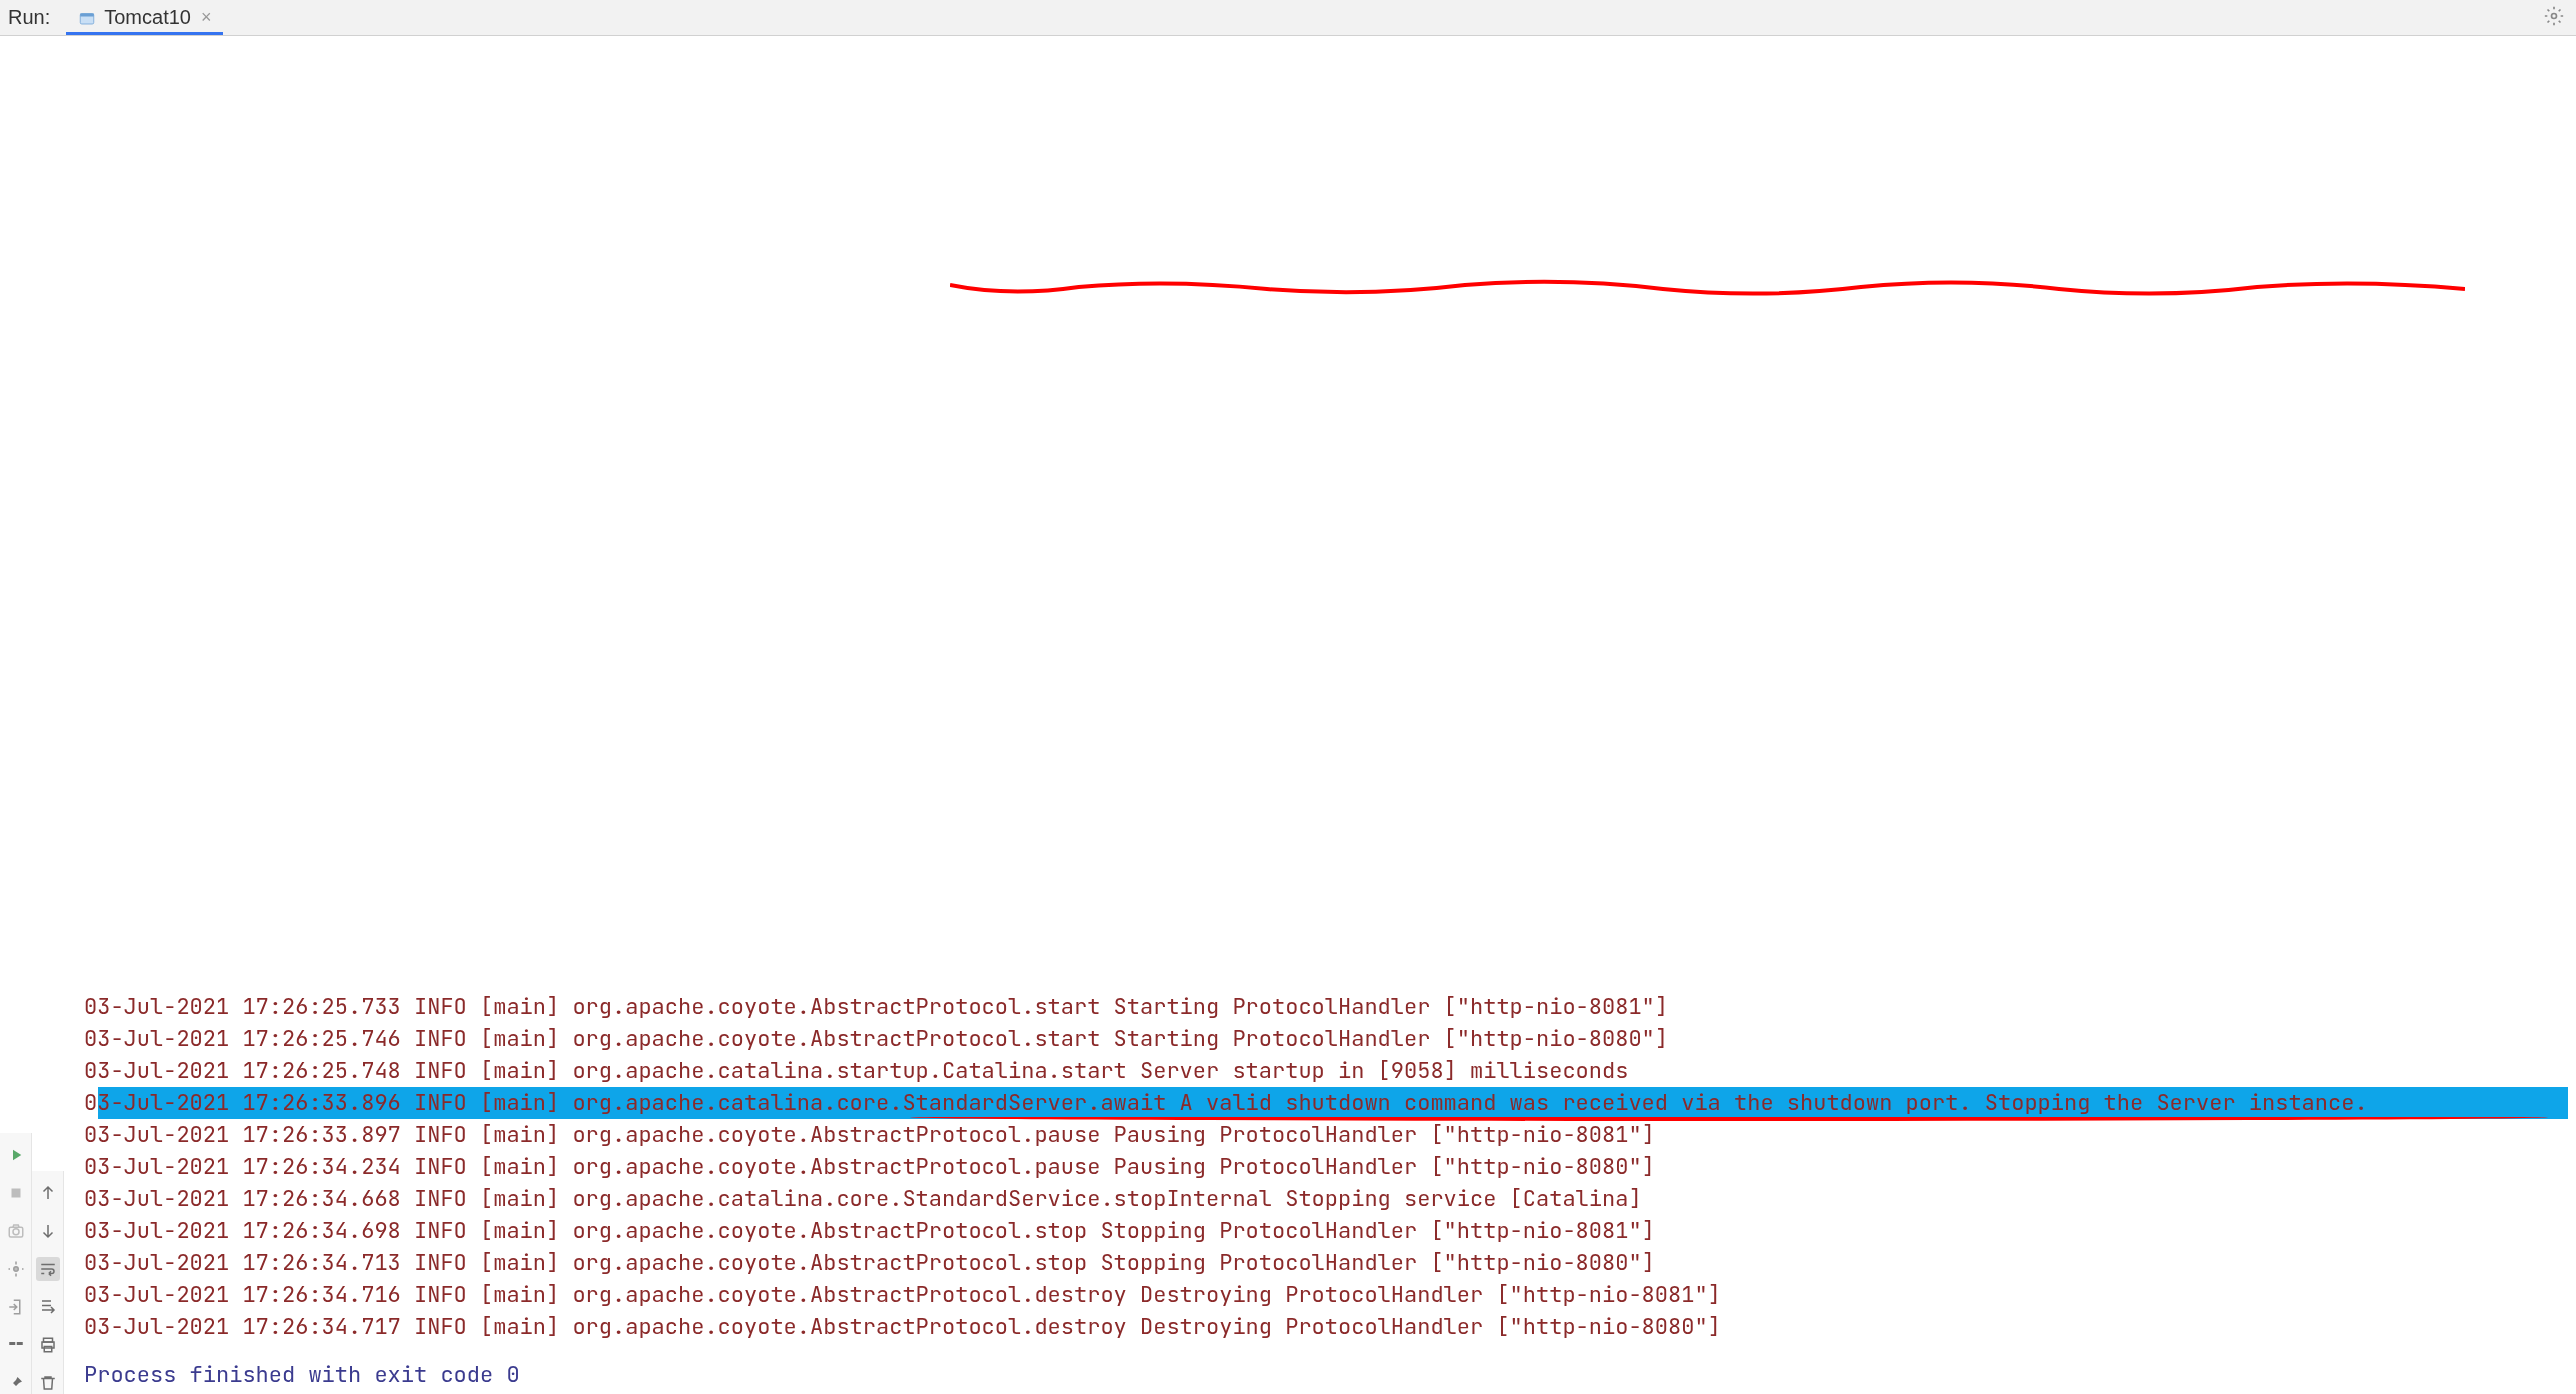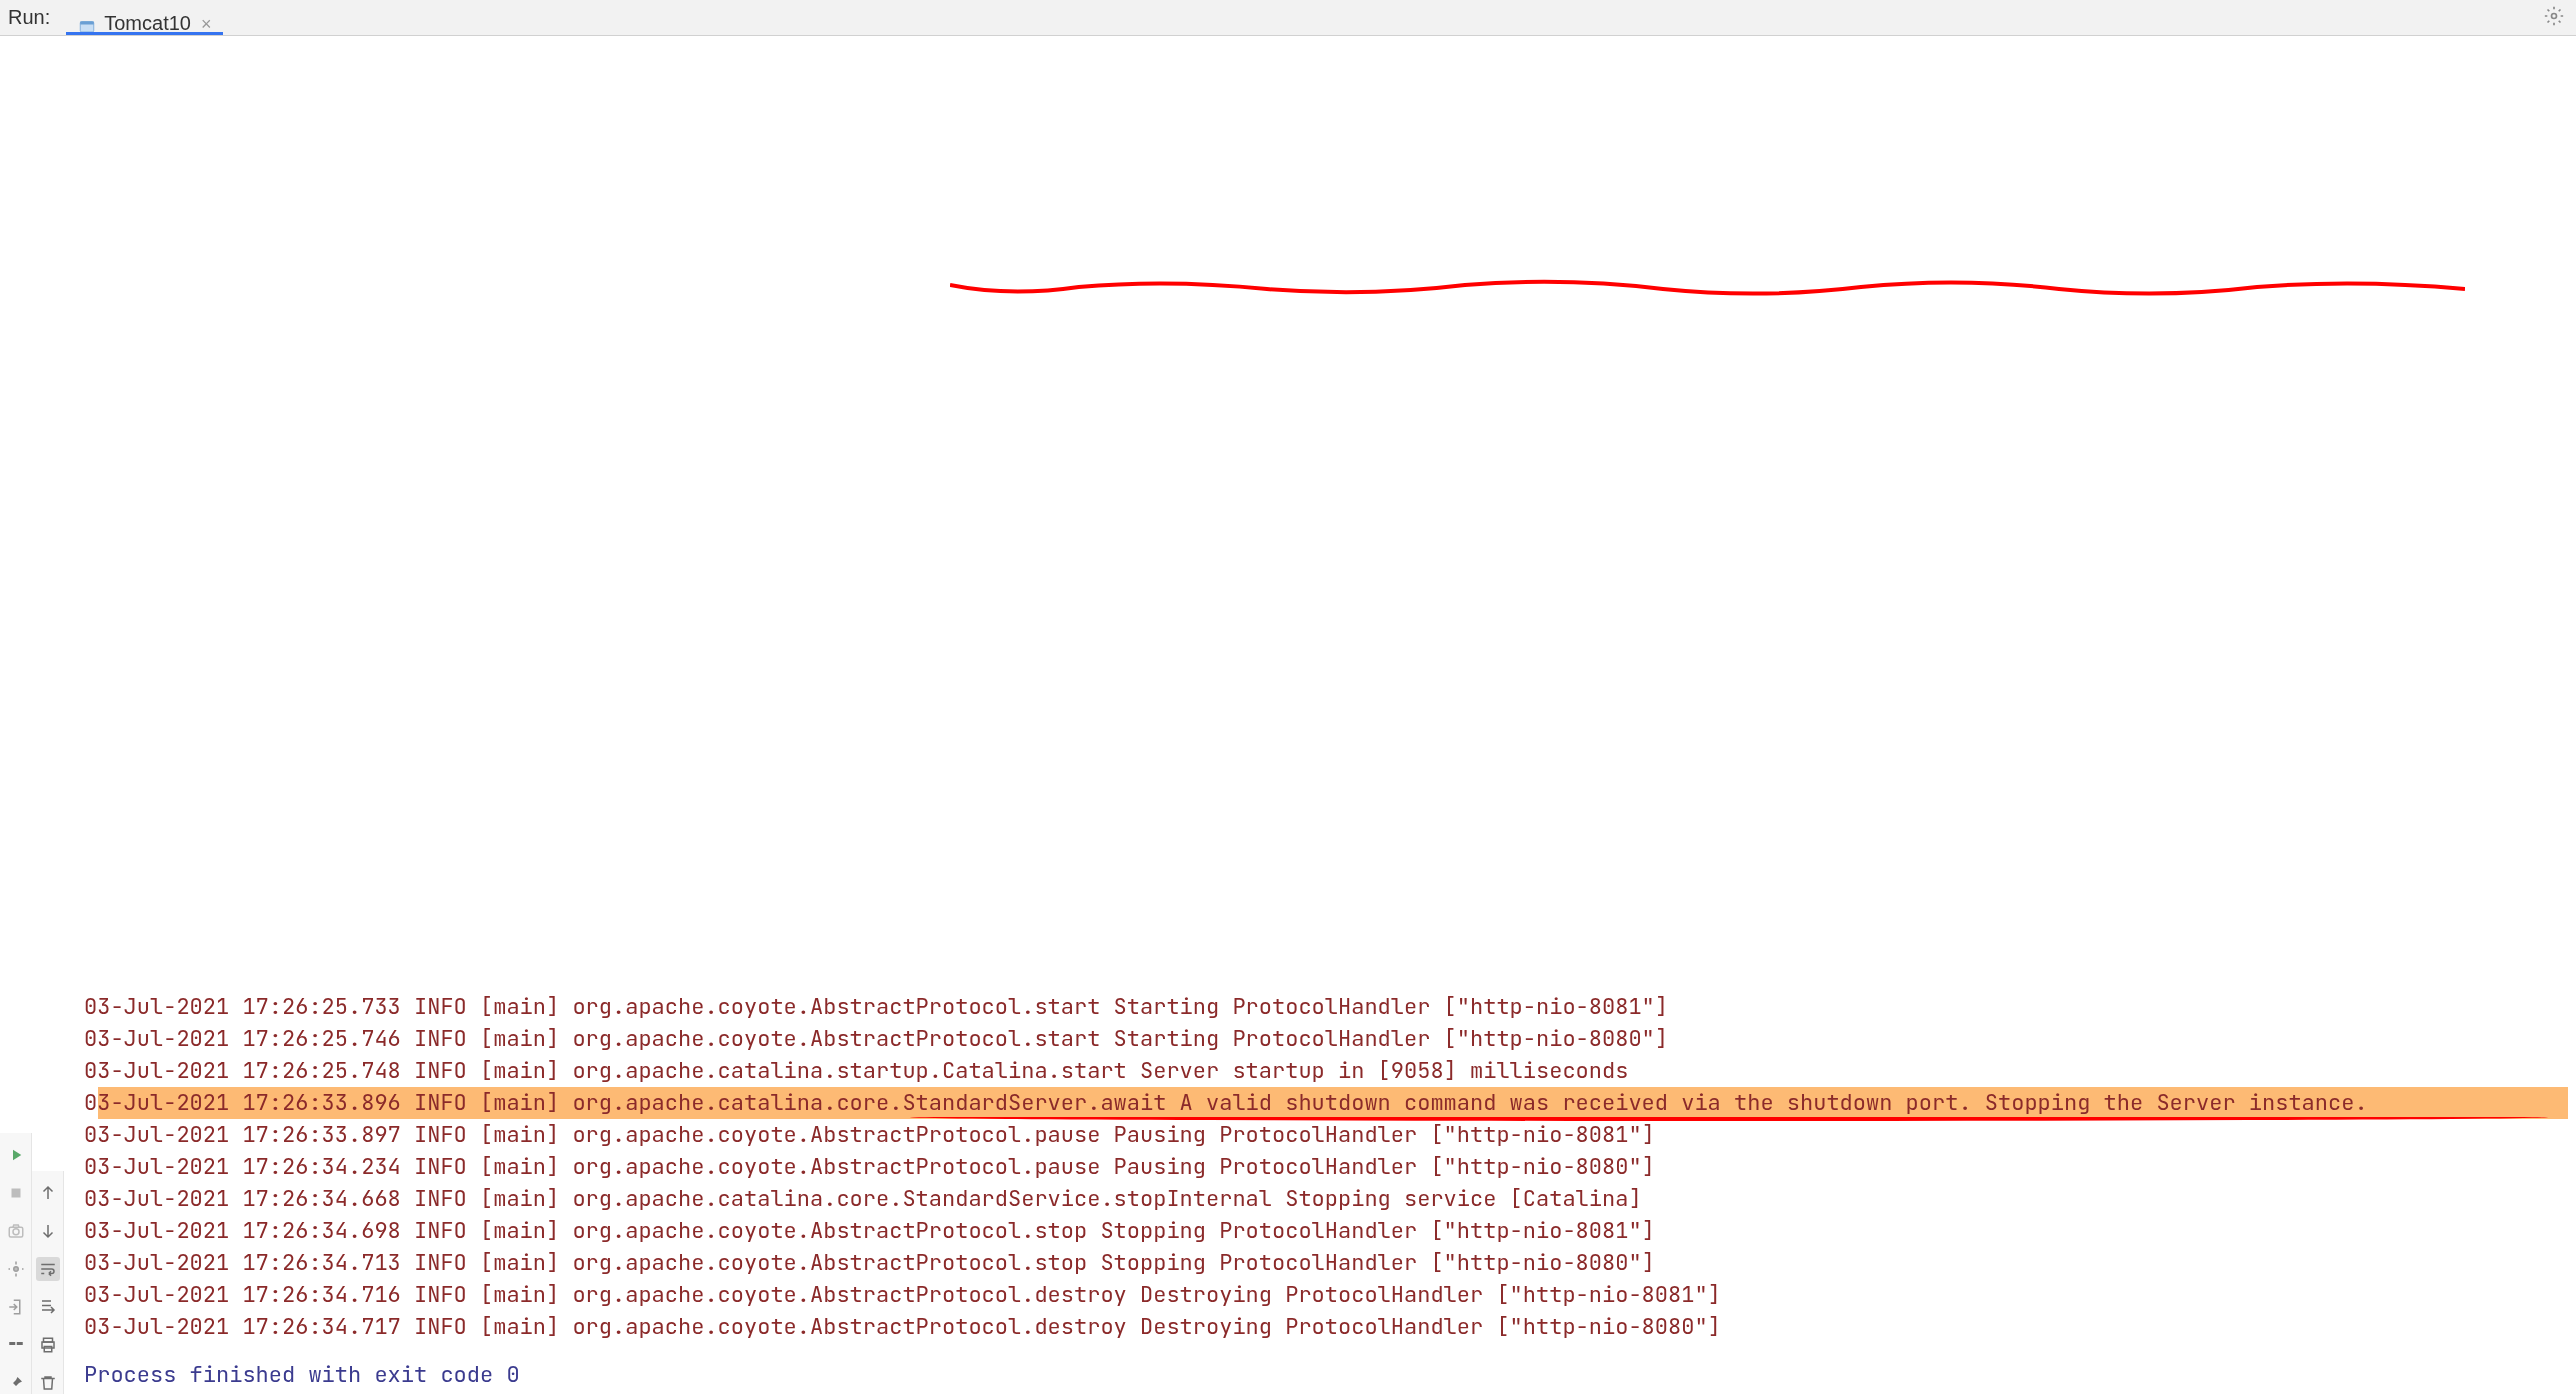--- a/index.html
+++ b/index.html
@@ -19,21 +19,21 @@
       padding: 0 8px;
       position: relative;
     }
     .run-label {
       font-size: 20px;
       color: #333;
       margin-right: 16px;
     }
     .tab {
       display: flex;
-      align-items: flex-end;
+      align-items: center;
       height: 100%;
       padding: 0 12px;
       position: relative;
     }
     .tab.active::before {
       content: "";
       position: absolute;
       bottom: 0;
       left: 0;
       right: 0;
@@ -118,21 +118,21 @@
       white-space: pre-wrap;
       word-break: break-word;
     }
     .log-line {
       color: #8b2a2a;
       padding-left: 0;
       text-indent: -14px;
       margin-left: 14px;
     }
     .log-line.highlighted {
-      background: #fdba74;
+      background: #0ea5e9;
       position: relative;
     }
     .log-line.highlighted::after {
       content: "";
       position: absolute;
       left: 812px;
       right: 20px;
       top: 26px;
       height: 4px;
       background: transparent;

